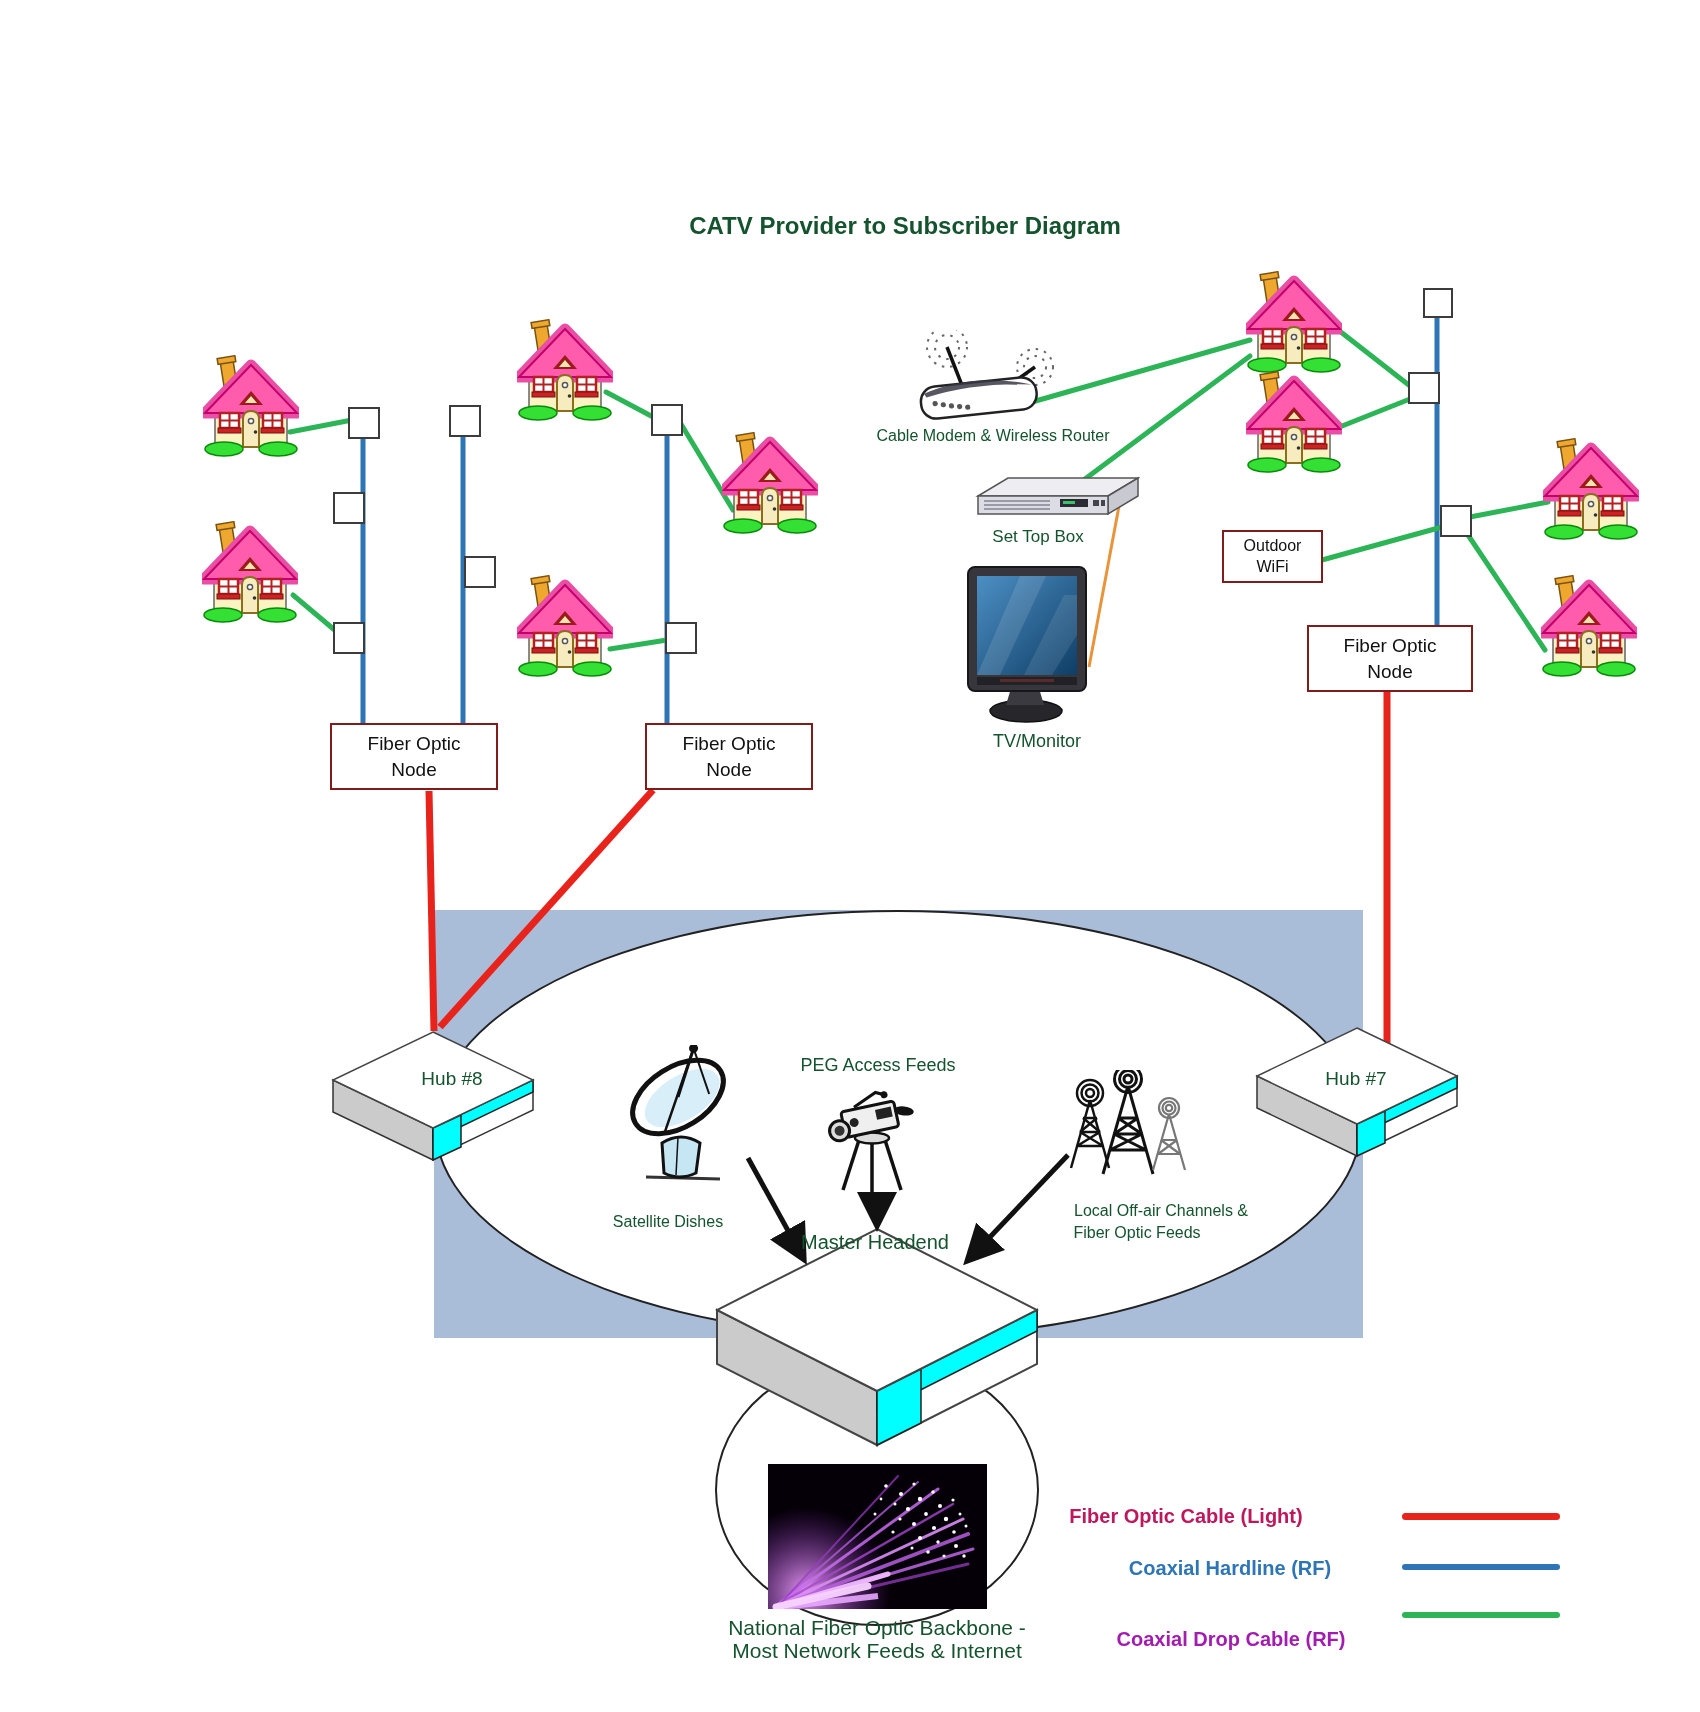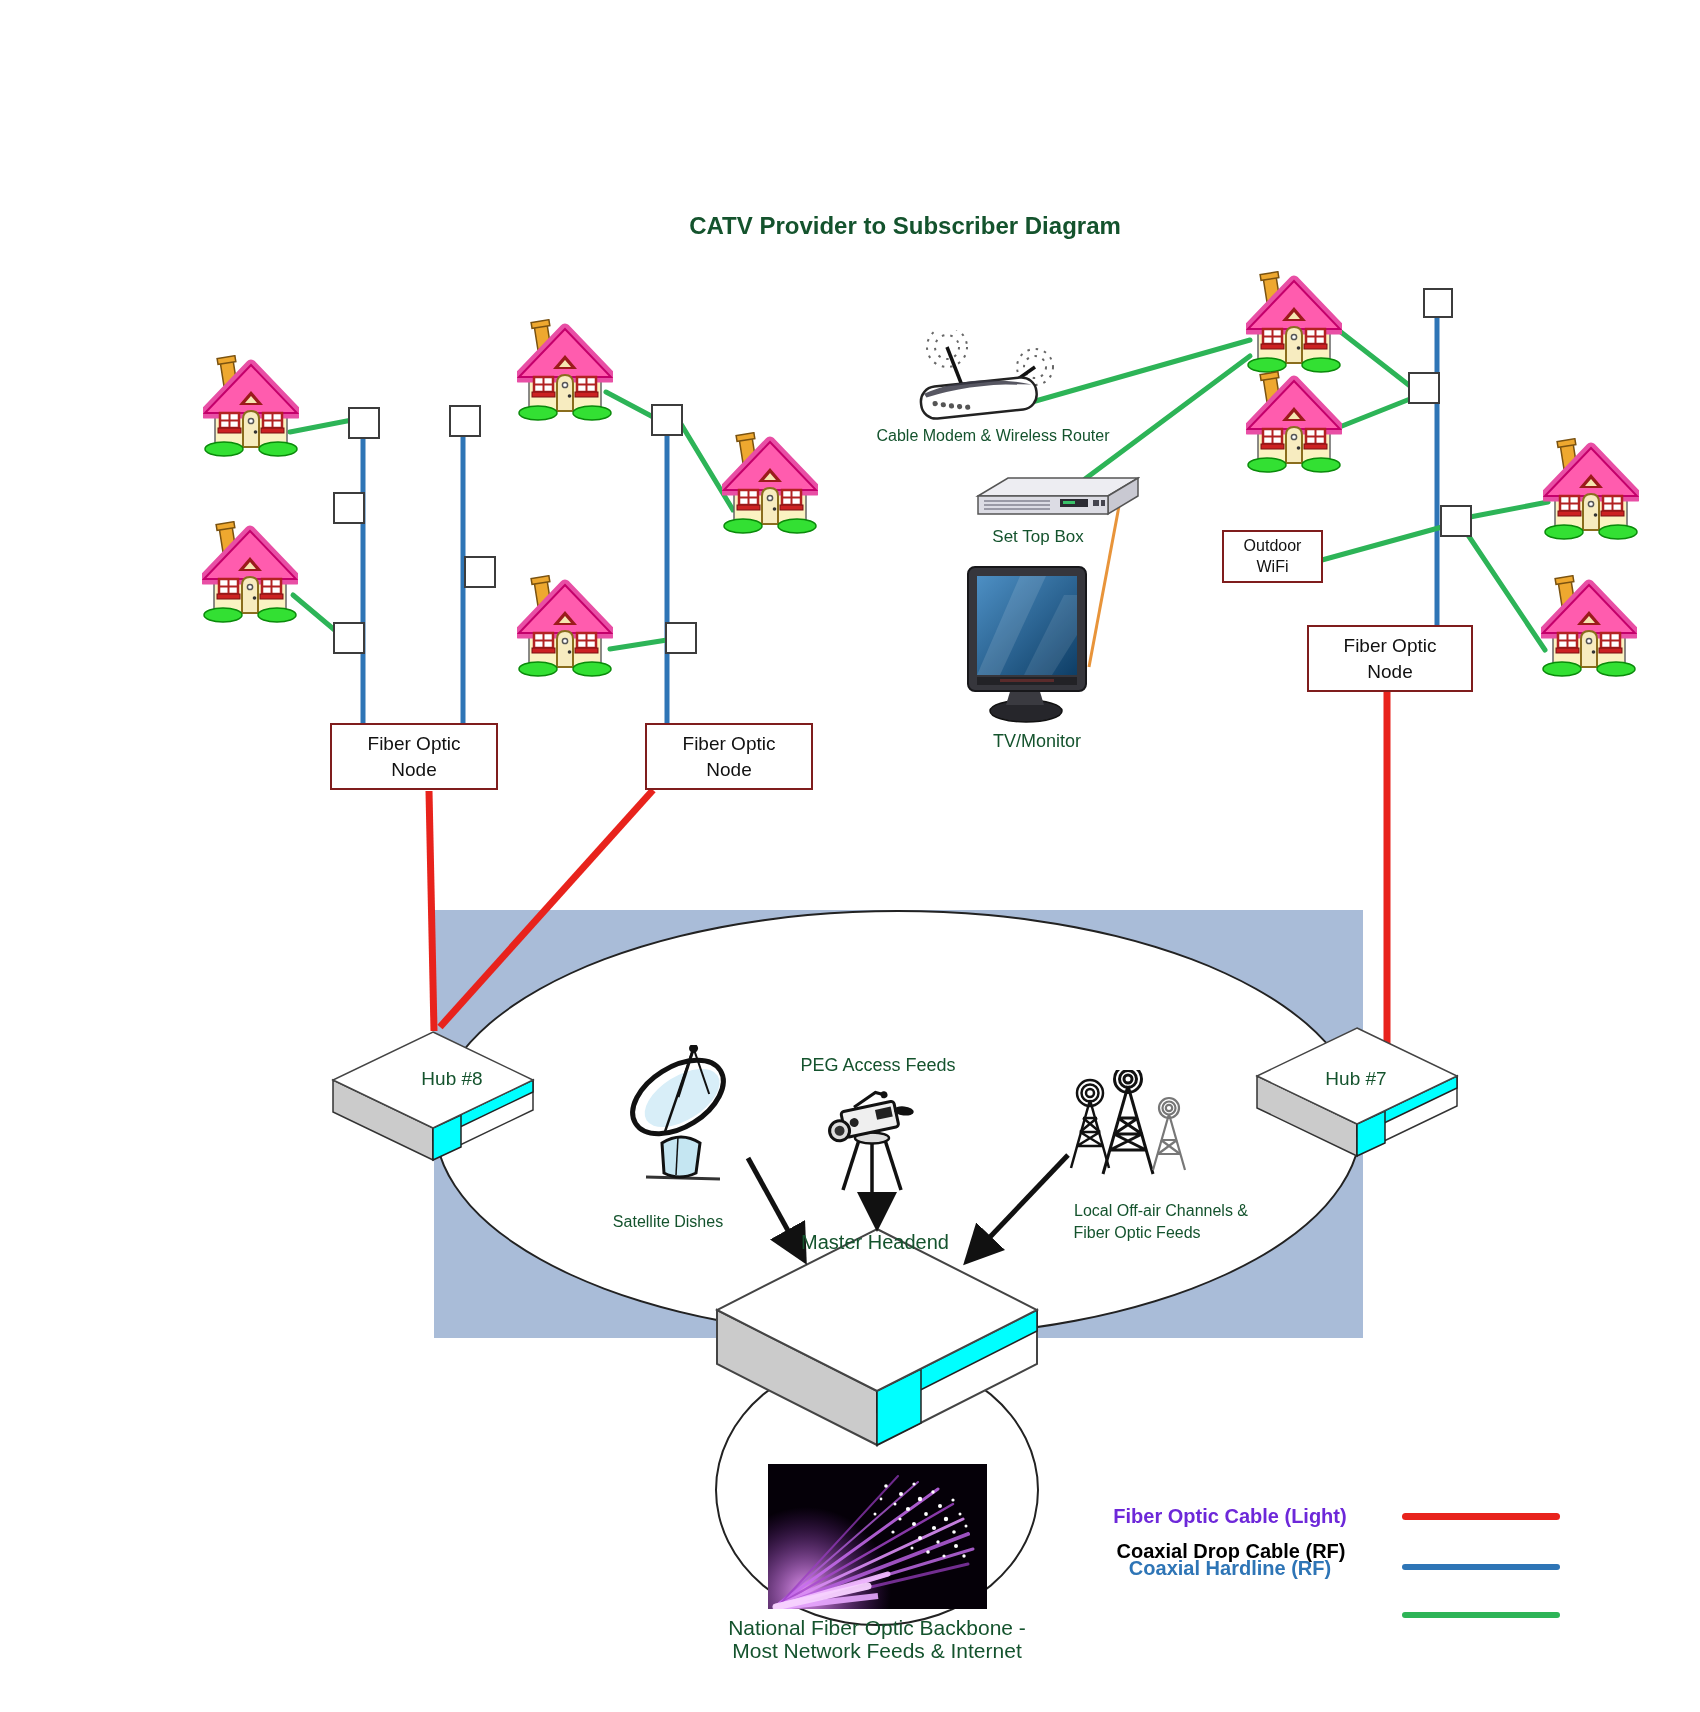--- a/index.html
+++ b/index.html
@@ -359,21 +359,21 @@
   <div class="lbl" style="left:1356px;top:1079px;font-size:19px">Hub #7</div>
   <div class="lbl" style="left:878px;top:1066px;font-size:18px">PEG Access Feeds</div>
   <div class="lbl" style="left:668px;top:1222px;font-size:16px">Satellite Dishes</div>
   <div class="lbl" style="left:1161px;top:1211px;font-size:16px">Local Off-air Channels &amp;</div>
   <div class="lbl" style="left:1137px;top:1233px;font-size:16px">Fiber Optic Feeds</div>
   <div class="lbl" style="left:875px;top:1243px;font-size:20px">Master Headend</div>
   <div class="lbl" style="left:877px;top:1628px;font-size:21px">National Fiber Optic Backbone -</div>
   <div class="lbl" style="left:877px;top:1651px;font-size:21px">Most Network Feeds &amp; Internet</div>
 
   <div>
-    <div class="lbl legend-lbl" style="left:1230px;top:1517px;color:#6d28d9">Fiber Optic Cable (Light)</div>
+    <div class="lbl legend-lbl" style="left:1186px;top:1517px;color:#be185d">Fiber Optic Cable (Light)</div>
     <div class="legend-line" style="top: 1513px; background-color: rgb(232, 35, 28);"></div>
     <div class="lbl legend-lbl" style="left:1230px;top:1569px;color:#2E75B6">Coaxial Hardline (RF)</div>
     <div class="legend-line" style="top: 1564px; height: 6px; background-color: rgb(46, 117, 182);"></div>
-    <div class="lbl legend-lbl" style="left:1231px;top:1552px;color:#000000">Coaxial Drop Cable (RF)</div>
+    <div class="lbl legend-lbl" style="left:1231px;top:1640px;color:#a21caf">Coaxial Drop Cable (RF)</div>
     <div class="legend-line" style="top: 1612px; height: 6px; background-color: rgb(45, 180, 87);"></div>
   </div>
 
 </div>
 
 </body></html>

